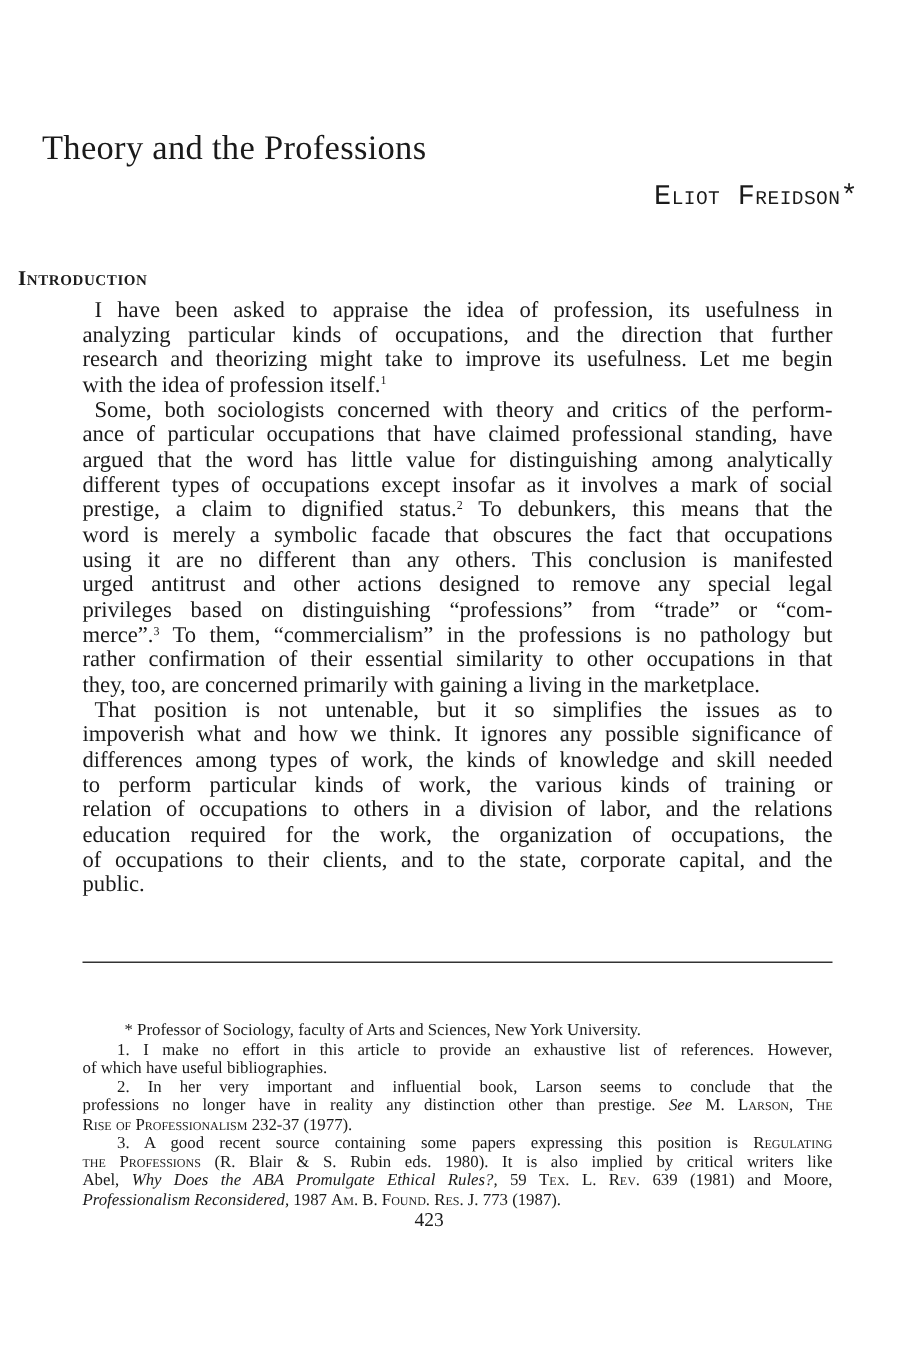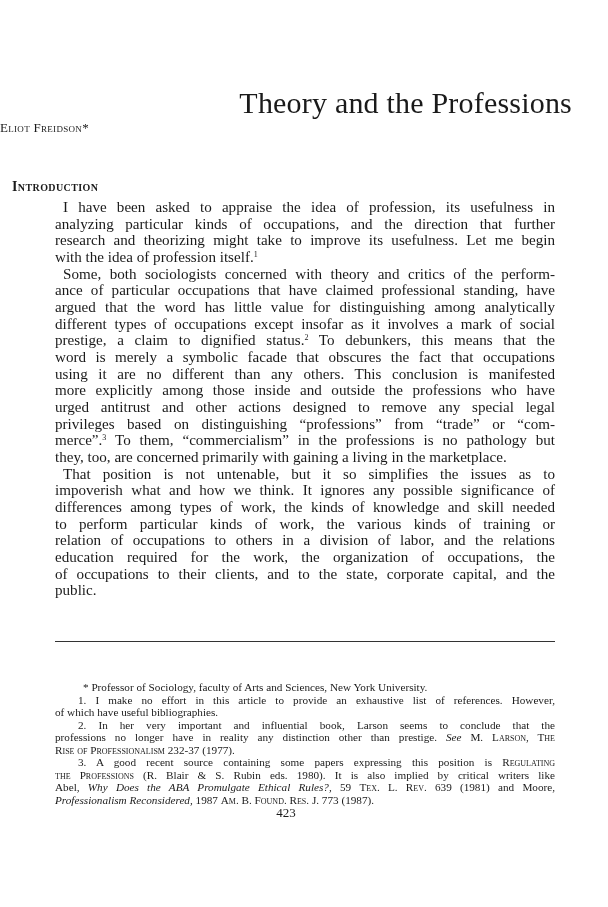--- a/index.html
+++ b/index.html
@@ -18,35 +18,37 @@
     .page {
       position: absolute;
       left: 0; top: 0;
       width: 608px; height: 907px;
     }
     .title {
       position: absolute;
       top: 86px;
       left: 0;
       width: 572px;
-      text-align: right;
-      font-size: 30px;
+      text-align: left;
+      font-size: 23px;
       letter-spacing: 0.2px;
       margin: 0;
       font-weight: normal;
+      padding-left: 28px;
     }
     .author {
       position: absolute;
       top: 120px;
       left: 0;
       width: 572px;
-      text-align: left;
-      font-size: 13px;
+      text-align: right;
+      font-size: 19px;
       font-variant: small-caps;
       letter-spacing: 0.3px;
+      font-family: Liberation Mono, monospace;
     }
     .section-heading {
       position: absolute;
       top: 167px;
       left: 0;
       width: 572px;
       text-align: left;
       font-size: 14px;
       font-variant: small-caps;
       letter-spacing: 0.4px;
@@ -130,24 +132,24 @@
       <span class="body-line"><span>analyzing particular kinds of occupations, and the direction that further</span></span>
       <span class="body-line"><span>research and theorizing might take to improve its usefulness. Let me begin</span></span>
       <span class="body-line last"><span>with the idea of profession itself.</span><sup>1</sup></span>
       <span class="body-line indent"><span>Some, both sociologists concerned with theory and critics of the perform-</span></span>
       <span class="body-line"><span>ance of particular occupations that have claimed professional standing, have</span></span>
       <span class="body-line"><span>argued that the word has little value for distinguishing among analytically</span></span>
       <span class="body-line"><span>different types of occupations except insofar as it involves a mark of social</span></span>
       <span class="body-line"><span>prestige, a claim to dignified status.</span><sup>2</sup><span> To debunkers, this means that the</span></span>
       <span class="body-line"><span>word is merely a symbolic facade that obscures the fact that occupations</span></span>
       <span class="body-line"><span>using it are no different than any others. This conclusion is manifested</span></span>
-      <span class="body-line"><span>more explicitly among those inside and outside the professions who have</span></span>
       <span class="body-line"><span>urged antitrust and other actions designed to remove any special legal</span></span>
       <span class="body-line"><span>privileges based on distinguishing “professions” from “trade” or “com-</span></span>
       <span class="body-line"><span>merce”.</span><sup>3</sup><span> To them, “commercialism” in the professions is no pathology but</span></span>
+      <span class="body-line"><span>rather confirmation of their essential similarity to other occupations in that</span></span>
       <span class="body-line last"><span>they, too, are concerned primarily with gaining a living in the marketplace.</span></span>
       <span class="body-line indent"><span>That position is not untenable, but it so simplifies the issues as to</span></span>
       <span class="body-line"><span>impoverish what and how we think. It ignores any possible significance of</span></span>
       <span class="body-line"><span>differences among types of work, the kinds of knowledge and skill needed</span></span>
       <span class="body-line"><span>to perform particular kinds of work, the various kinds of training or</span></span>
       <span class="body-line"><span>relation of occupations to others in a division of labor, and the relations</span></span>
       <span class="body-line"><span>education required for the work, the organization of occupations, the</span></span>
       <span class="body-line"><span>of occupations to their clients, and to the state, corporate capital, and the</span></span>
       <span class="body-line last"><span>public.</span></span>
     </div>

